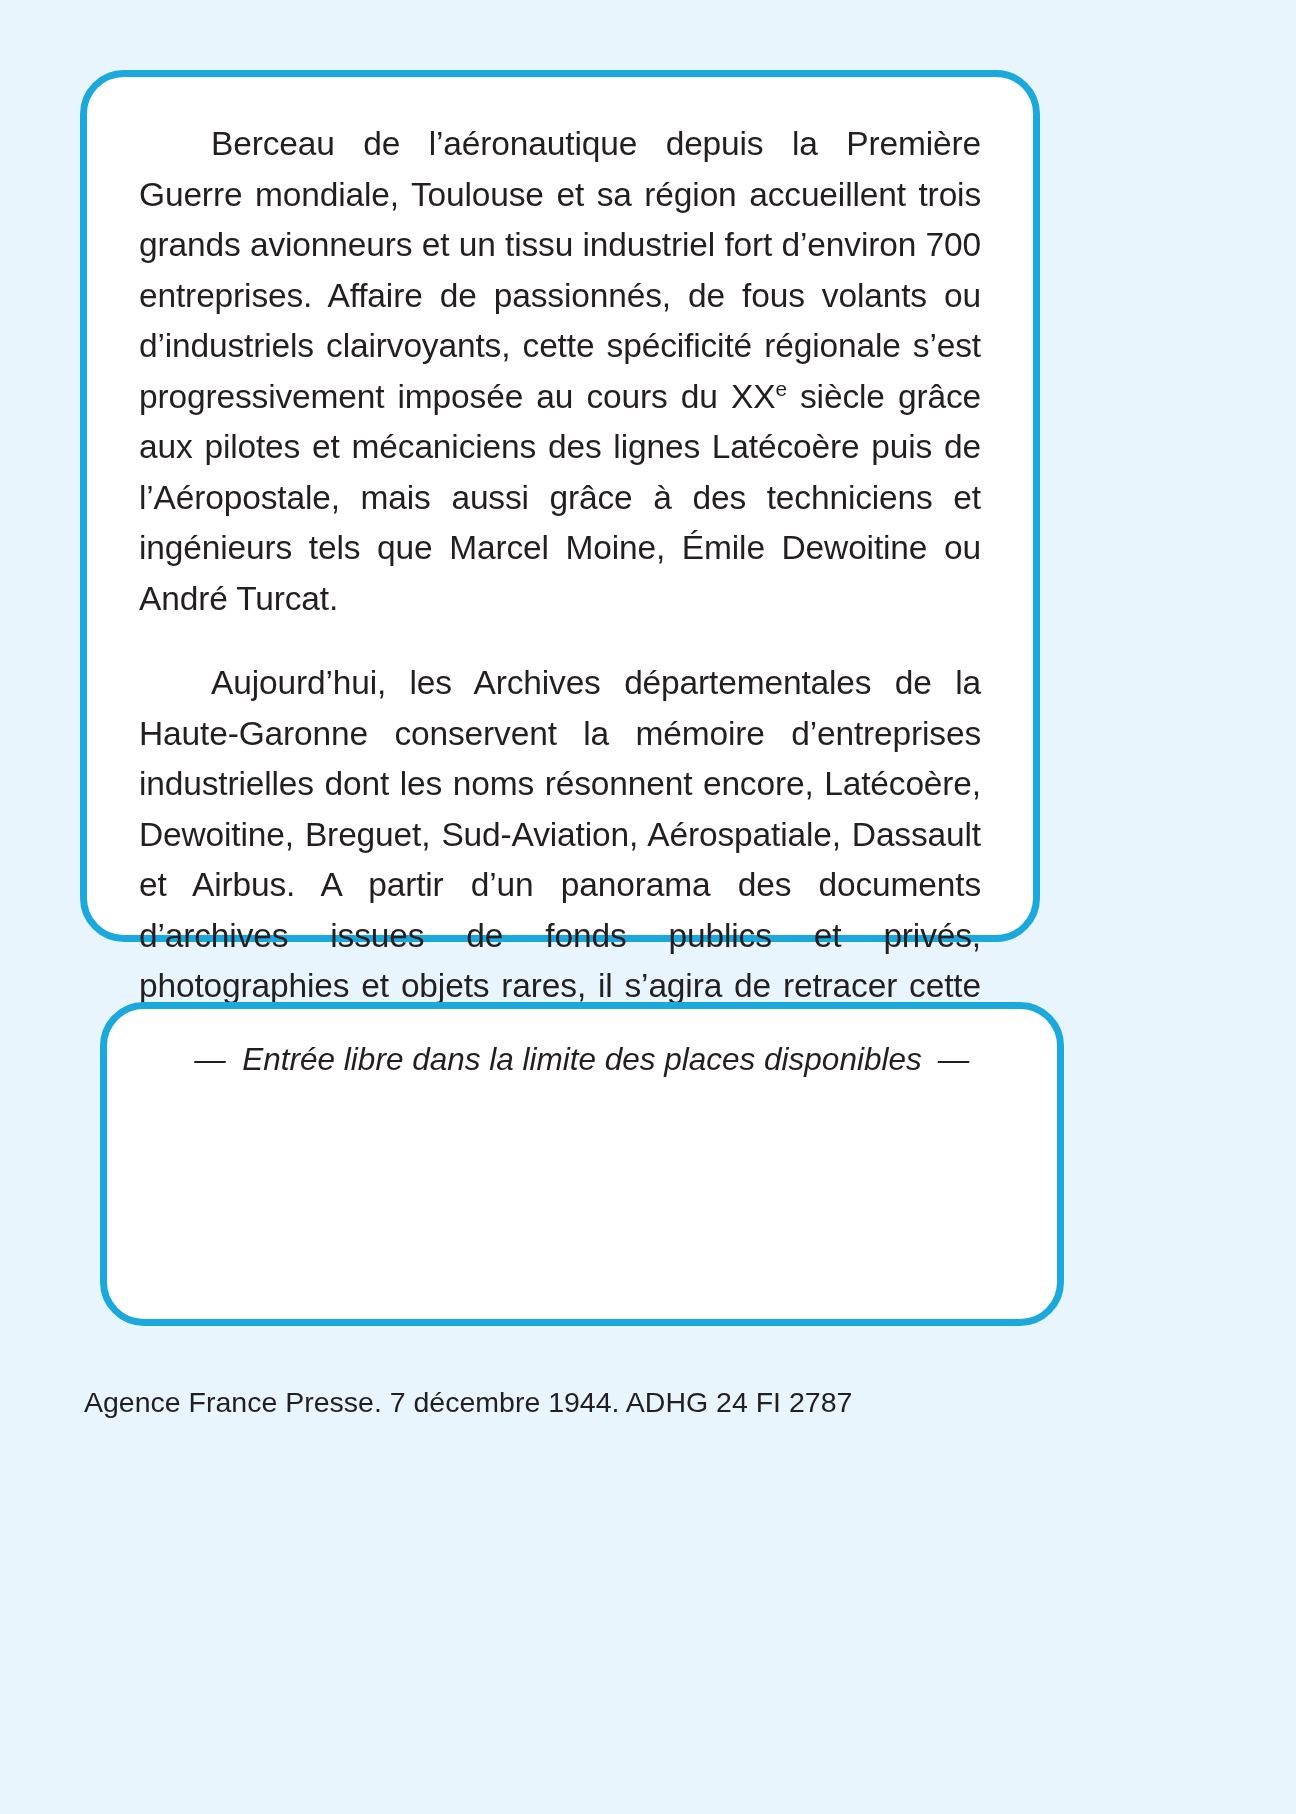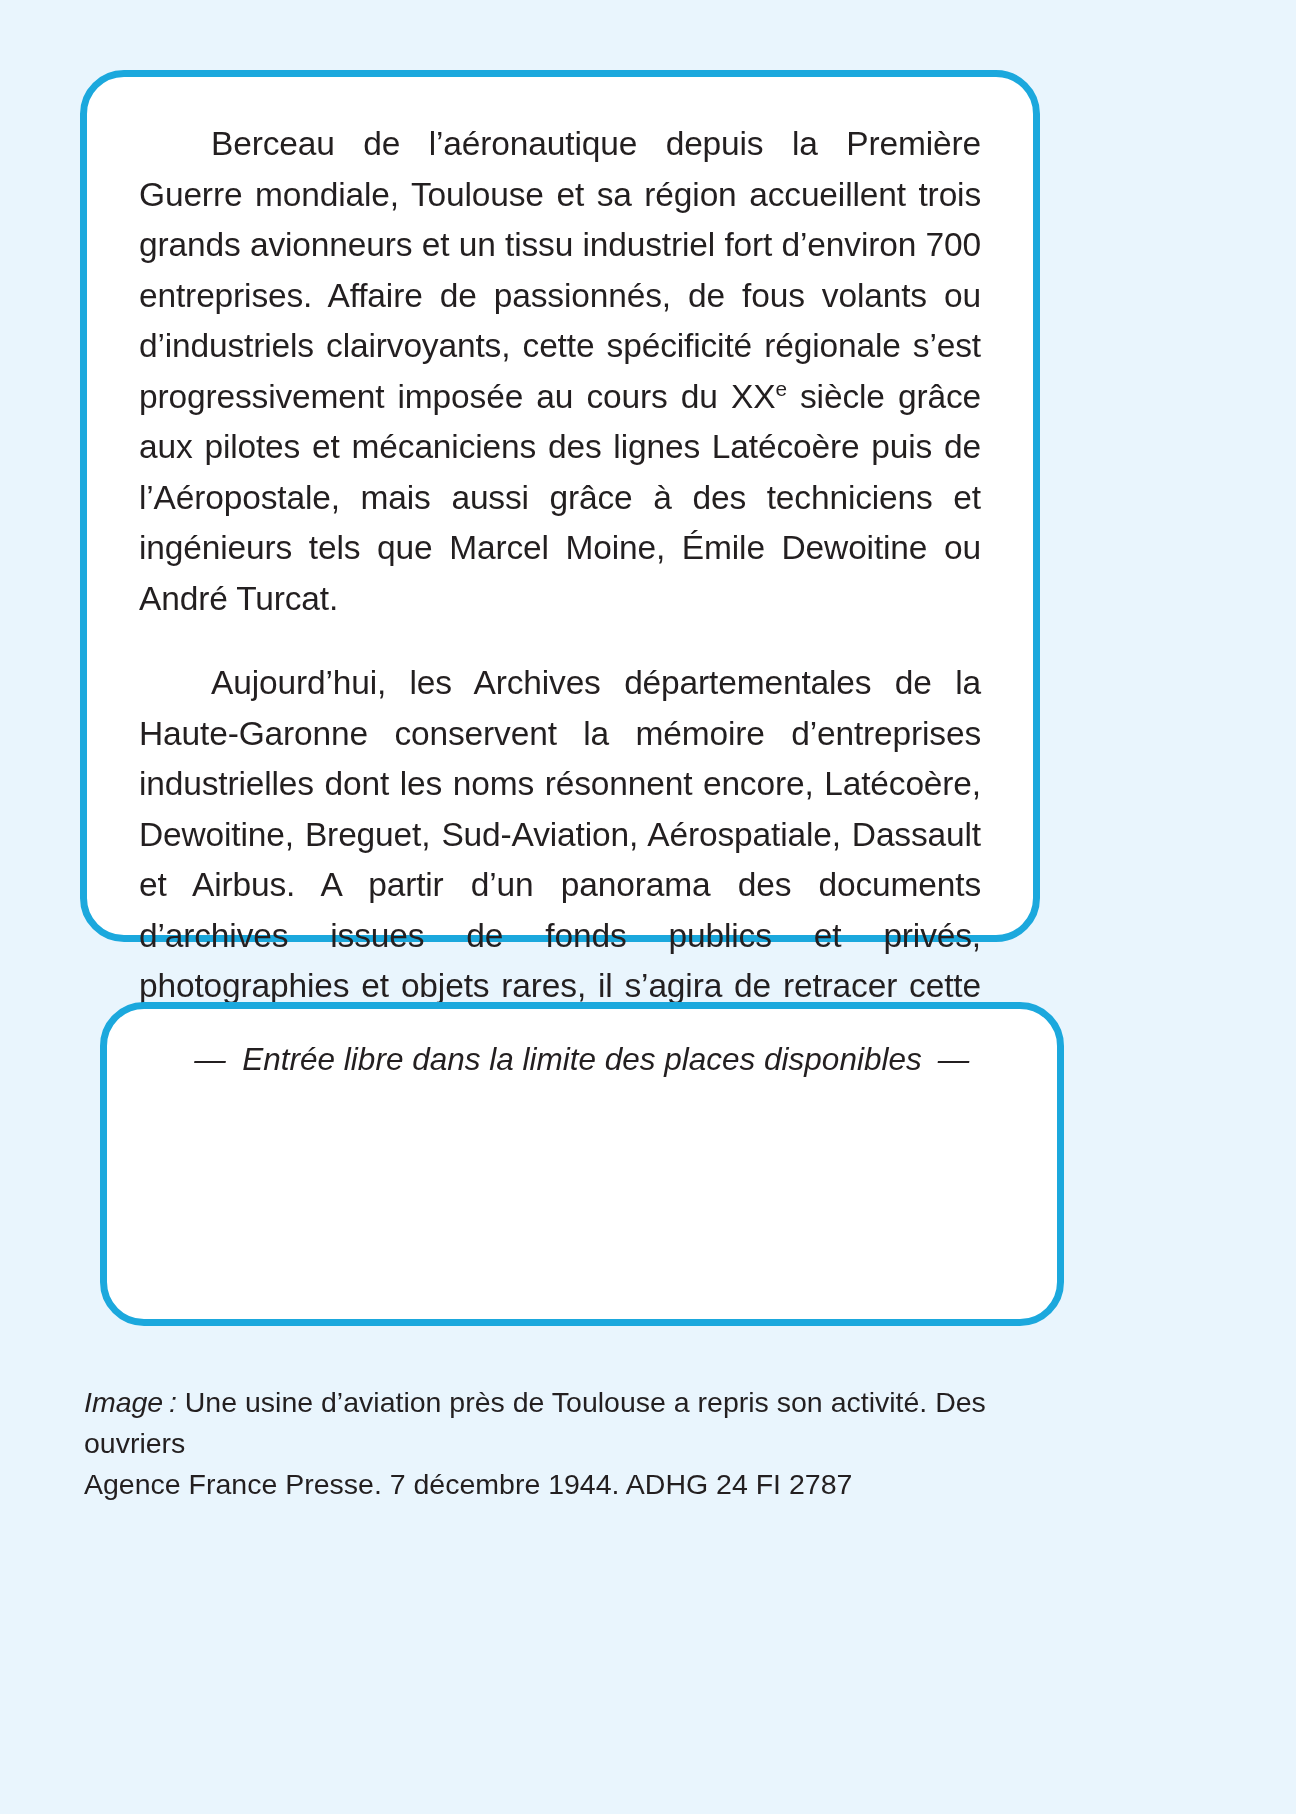--- a/index.html
+++ b/index.html
@@ -149,17 +149,16 @@
   <div class="card" id="venue-card">
 
     <div class="free-entry">
       <span class="dash">—</span><span>Entrée libre dans la limite des places disponibles</span><span class="dash">—</span>
     </div>
 
 
   </div>
 
   <div id="caption">
-    <span class="cap-line"><span class="label">Image :</span><span> Une usine d’aviation près de Toulouse a repris son activité. Des ouvriers</span></span>
     <span class="cap-line">Agence France Presse. 7 décembre 1944. ADHG 24 FI 2787</span>
   </div>
 
 </div>
 
 </body></html>

